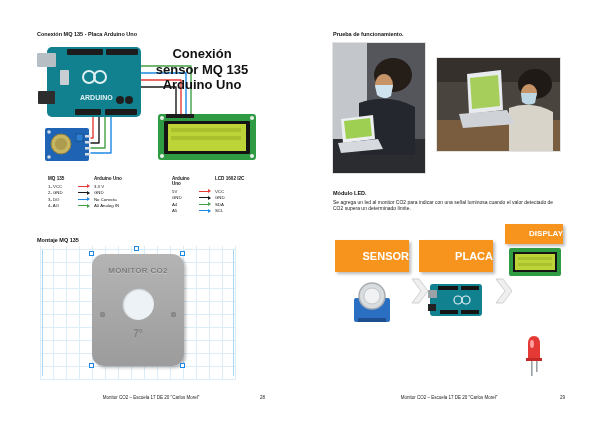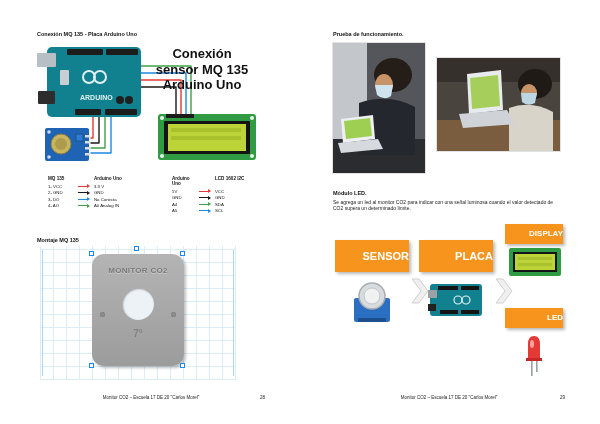--- a/index.html
+++ b/index.html
@@ -290,21 +290,20 @@
 
   <div class="page-title" style="left:333px; top:190px">Módulo LED.</div>
 
   <p class="body-text">Se agrega un led al monitor CO2 para indicar con una señal luminosa cuando el valor detectado de CO2 supera un determinado límite.</p>
 
   <div class="flow">
 
     <div class="ohead oh-sensor">SENSOR</div>
     <div class="ohead oh-placa">PLACA</div>
     <div class="ohead oh-display">DISPLAY</div>
-    <div class="ohead oh-led">LED</div>
 
     <svg class="chev ch1" width="20" height="30" viewBox="0 0 20 30">
       <polygon points="2,3 9,3 18,15 9,27 2,27 11,15" fill="#EFEFEF" stroke="#CFCFCF" stroke-width="1"></polygon>
     </svg>
     <svg class="chev ch2" width="20" height="30" viewBox="0 0 20 30">
       <polygon points="2,3 9,3 18,15 9,27 2,27 11,15" fill="#EFEFEF" stroke="#CFCFCF" stroke-width="1"></polygon>
     </svg>
 
     <svg class="fimg fi-sensor" width="48" height="46" viewBox="0 0 48 46">
       <rect x="6" y="20" width="36" height="24" rx="2" fill="#2B6FC2"></rect>

